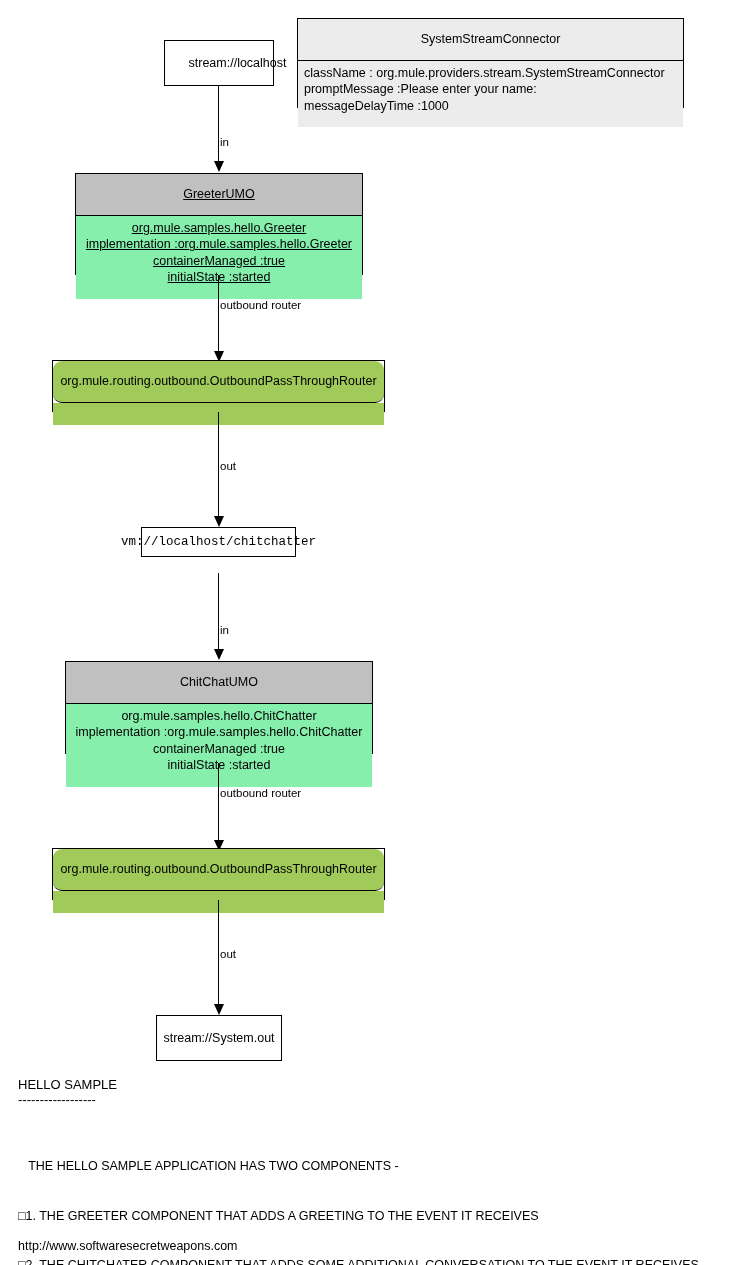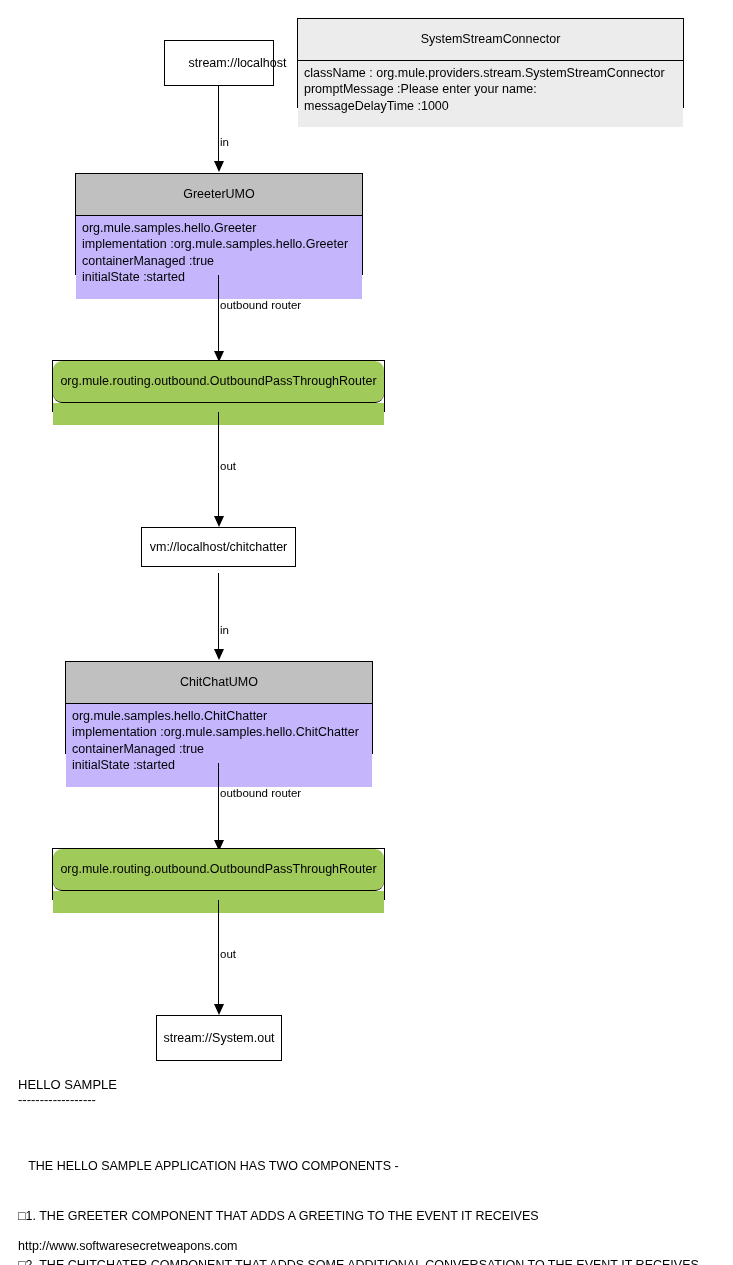--- a/index.html
+++ b/index.html
@@ -53,21 +53,22 @@
     background: #ffffff;
     font-size: 12.5px;
   }
 
   
   .component .title {
     background: #c0c0c0;
     border-bottom: 1px solid #000000;
   }
   .component .body {
-    background: #c4b5fd;
+    background: #86efac;
+    text-align: center;
   }
 
   
   .note .title {
     background: #ececec;
     border-bottom: 1px solid #000000;
   }
   .note .body {
     background: #ececec;
   }
@@ -146,21 +147,21 @@
       <div class="attr">className : org.mule.providers.stream.SystemStreamConnector</div>
       <div class="attr">promptMessage :Please enter your name:</div>
       <div class="attr">messageDelayTime :1000</div>
     </div>
   </div>
 
   <div class="edge" style="left:218px; top:86px; height:76px;"></div>
   <div class="arrowhead" style="left:214px; top:161px;"></div>
   <div class="edge-label" style="left:220px; top:137px;">in</div>
 
-  <div class="node component" style="left:75px; top:173px; width:288px; height:102px;">
+  <div class="node component" style="left:75px; top:173px; width:288px; height:102px;text-decoration:underline;">
     <div class="title">GreeterUMO</div>
     <div class="body">
       <div class="attr">org.mule.samples.hello.Greeter</div>
       <div class="attr">implementation :org.mule.samples.hello.Greeter</div>
       <div class="attr">containerManaged :true</div>
       <div class="attr">initialState :started</div>
     </div>
   </div>
 
   <div class="edge" style="left:218px; top:275px; height:77px;"></div>
@@ -169,21 +170,21 @@
 
   <div class="node router" style="left:52px; top:360px; width:333px; height:52px;">
     <div class="title">org.mule.routing.outbound.OutboundPassThroughRouter</div>
     <div class="body"></div>
   </div>
 
   <div class="edge" style="left:218px; top:412px; height:105px;"></div>
   <div class="arrowhead" style="left:214px; top:516px;"></div>
   <div class="edge-label" style="left:220px; top:461px;">out</div>
 
-  <div class="node endpoint" style="left:141px; top:527px; width:155px; height:40px;">
+  <div class="node endpoint" style="left:141px; top:527px; width:155px; height:30px;font-family:Liberation Mono, monospace;">
     <span>vm://localhost/chitchatter</span>
   </div>
 
   <div class="edge" style="left:218px; top:573px; height:77px;"></div>
   <div class="arrowhead" style="left:214px; top:649px;"></div>
   <div class="edge-label" style="left:220px; top:625px;">in</div>
 
   <div class="node component" style="left:65px; top:661px; width:308px; height:93px;">
     <div class="title">ChitChatUMO</div>
     <div class="body">

